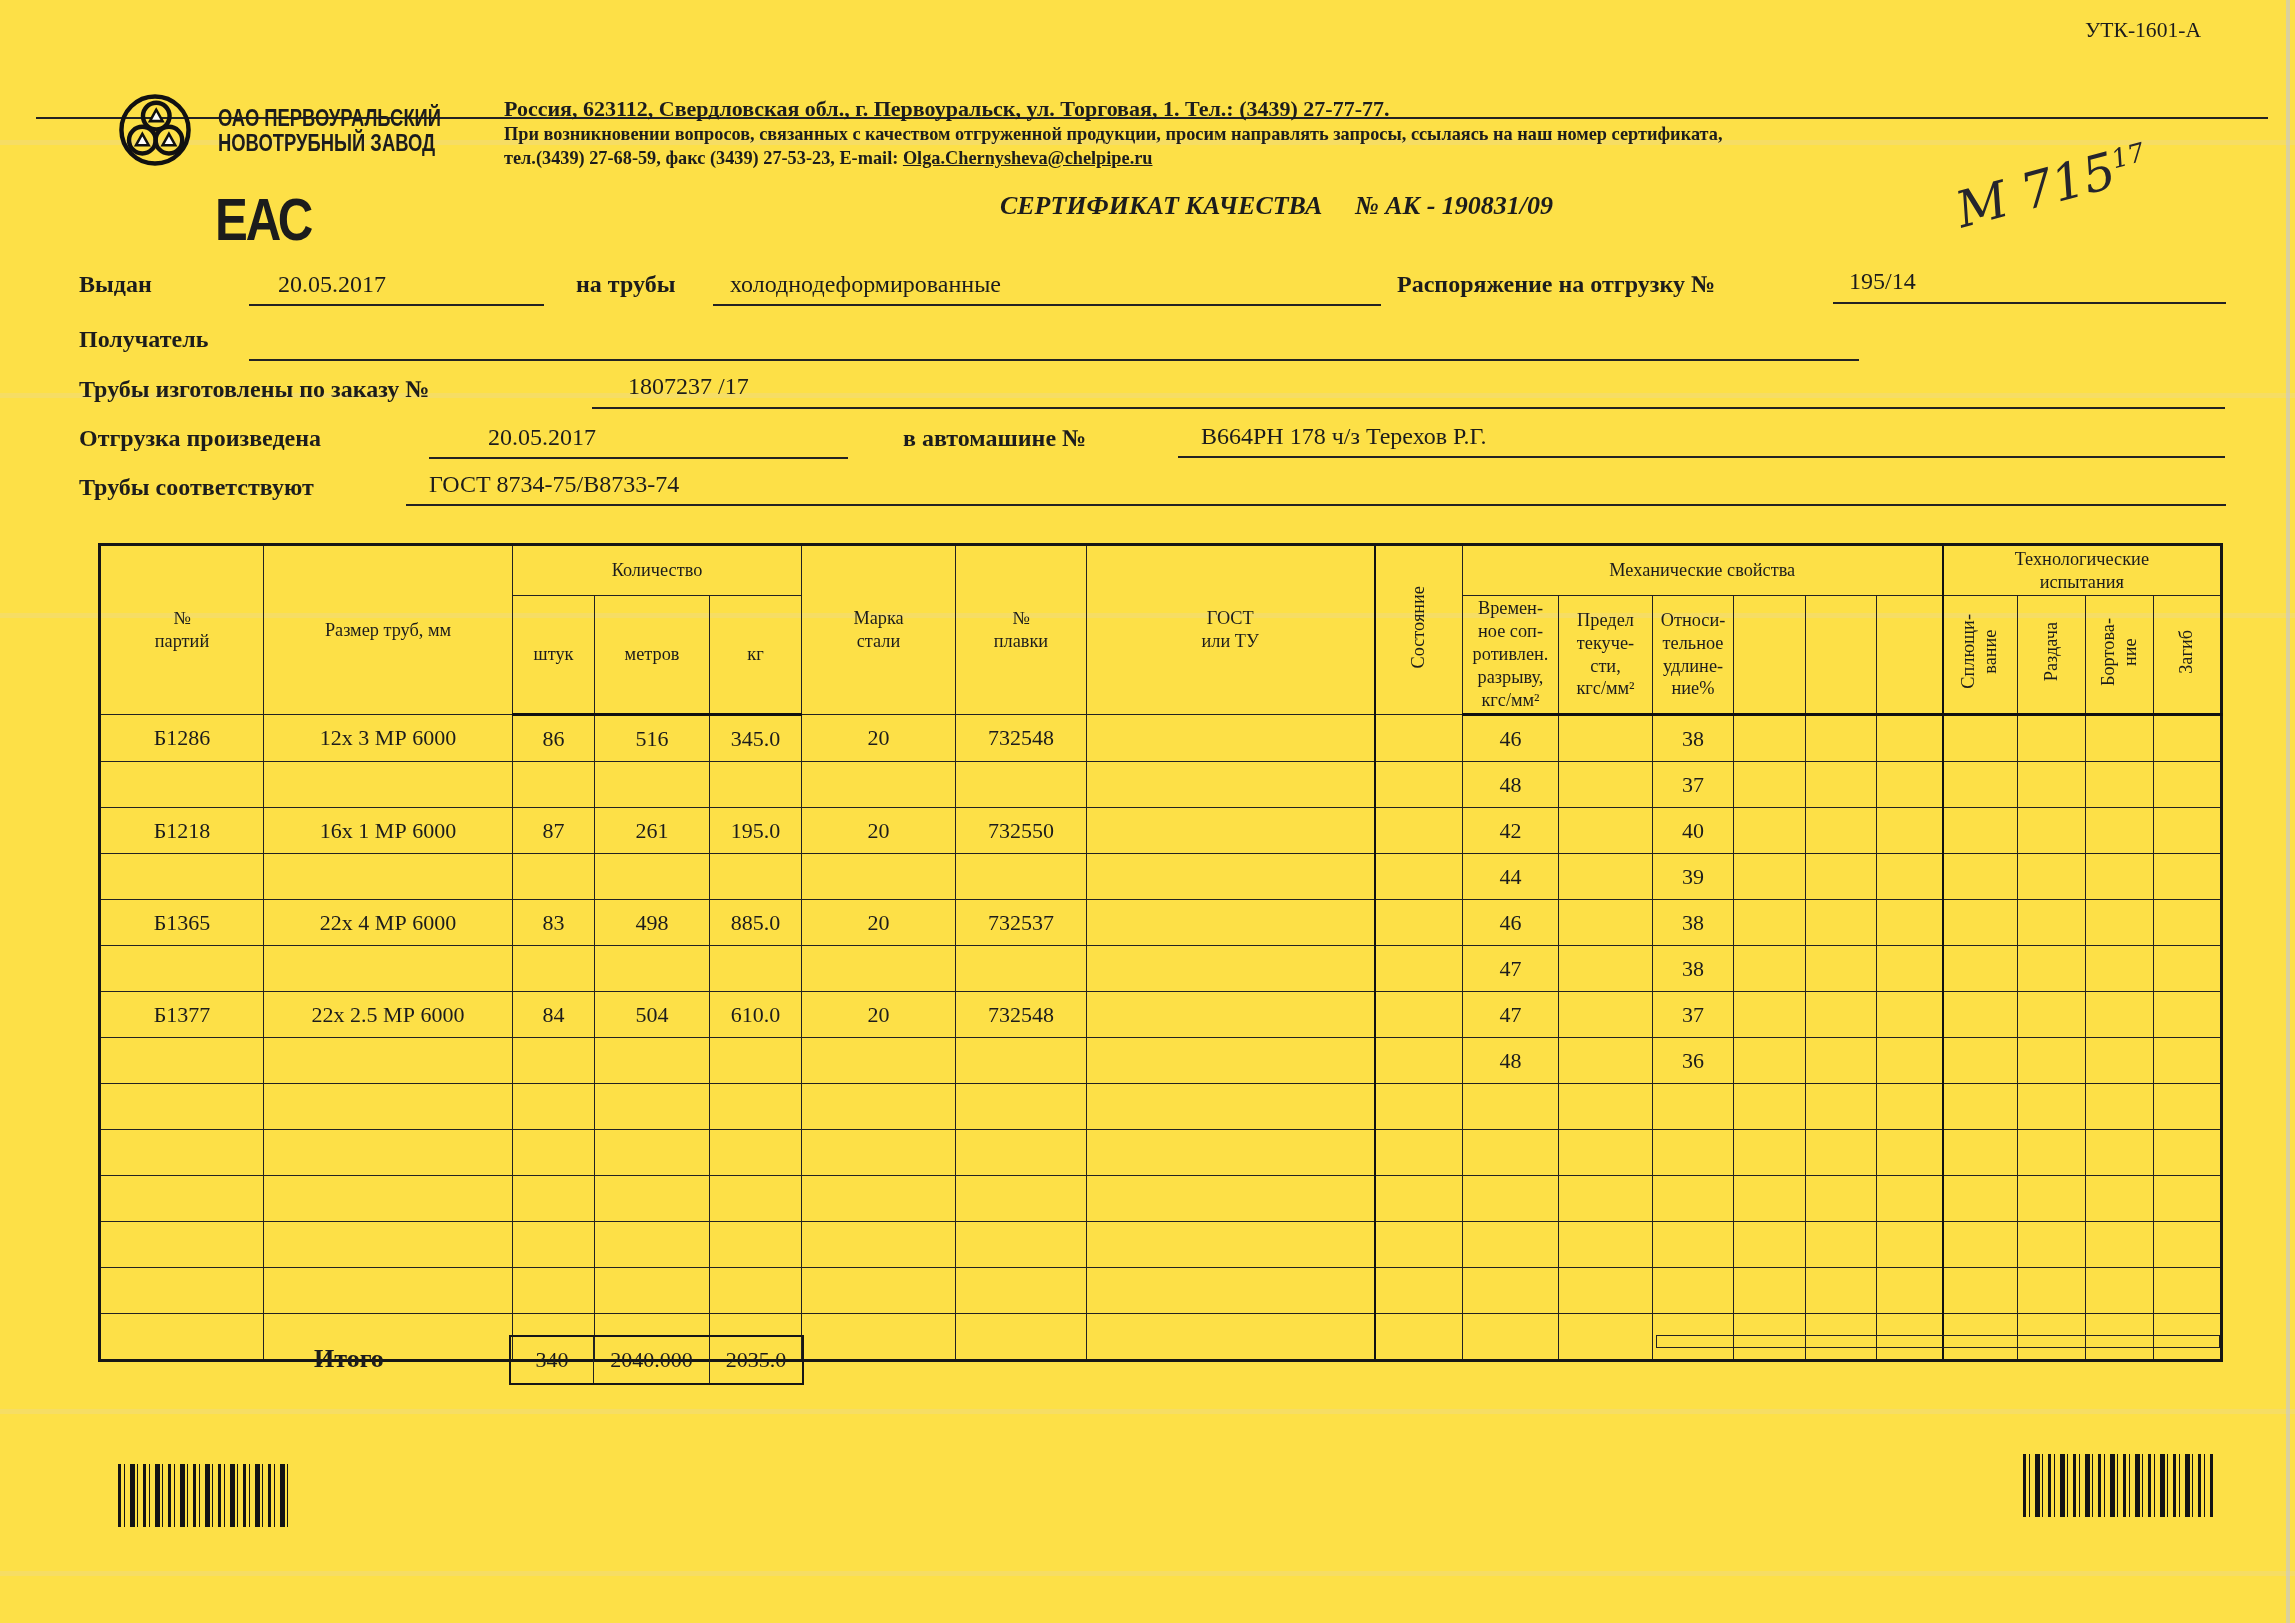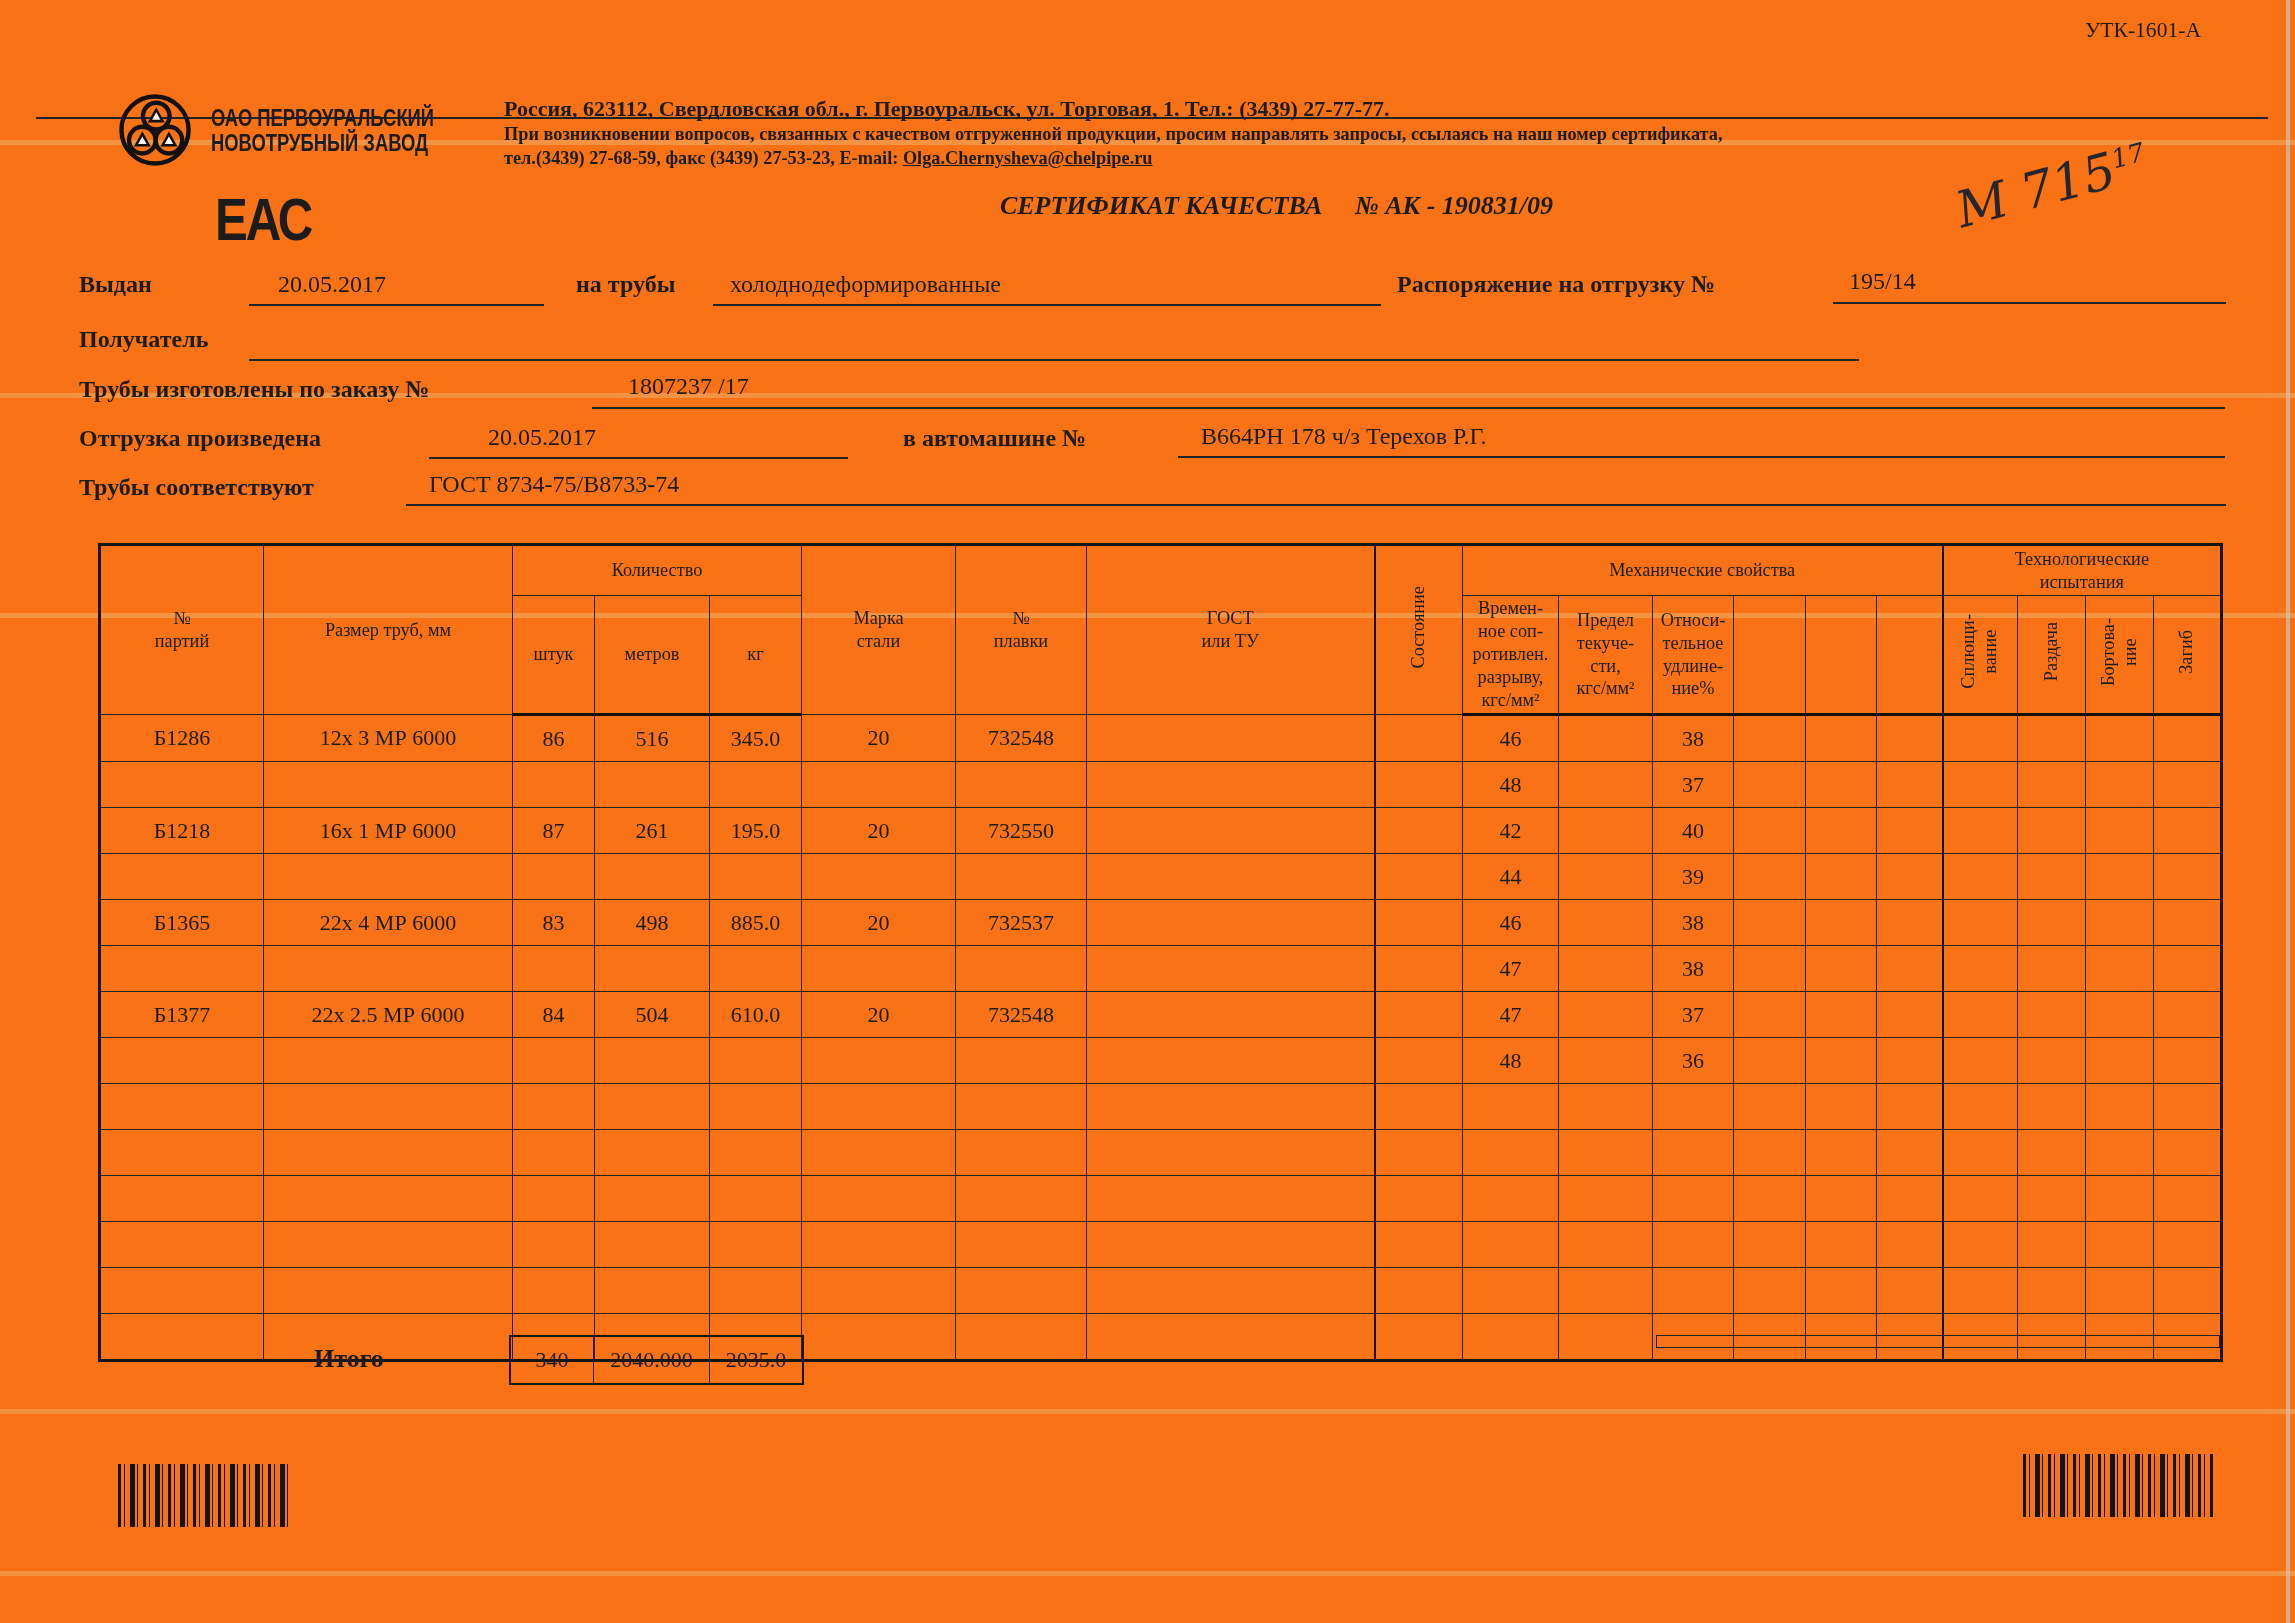--- a/index.html
+++ b/index.html
@@ -1,25 +1,25 @@
 <!DOCTYPE html>
 <html style="font-size:10.5px"><head>
 <meta charset="utf-8">
 <style>
   html,body{margin:0;padding:0;background:#777;}
-  .page{position:relative;width:2295px;height:1623px;background:#f97316;overflow:hidden;
+  .page{position:relative;width:2295px;height:1623px;background:#fde047;overflow:hidden;
         font-family:"Liberation Serif","DejaVu Serif",serif;color:#1c1c1c;}
   .abs{position:absolute;}
   .rule{position:absolute;height:2px;background:#232323;}
   .streak{position:absolute;left:0;width:100%;height:4.6px;background:rgba(235,215,160,.33);}
   .scan-edge{position:absolute;top:0;right:5.2px;width:3.9px;height:100%;background:#c9c9c9;opacity:.65;}
   .lbl{font-weight:bold;font-size:24px;white-space:nowrap;}
   .val{font-size:24px;white-space:nowrap;}
   .form-code{font-size:21.6px;}
-  .logo-wrap{display:flex;align-items:center;gap:18px;justify-content:space-between;}
+  .logo-wrap{display:flex;align-items:center;gap:25px;justify-content:space-between;}
   .logo-text{font-family:"Liberation Sans","DejaVu Sans",sans-serif;font-weight:bold;font-size:23.6px;
              line-height:1.08;transform:scaleX(.78);transform-origin:left center;white-space:pre-line;}
   .addr1{font-weight:bold;font-size:22px;white-space:nowrap;}
   .addr2{font-size:18.3px;white-space:nowrap;font-weight:bold;}
   .email{font-weight:bold;text-decoration:underline;}
   .eac{font-family:"Liberation Sans","DejaVu Sans",sans-serif;font-weight:900;font-size:60px;
        letter-spacing:-2.6px;transform:scaleX(.82);transform-origin:left center;}
   .title{font-weight:bold;font-style:italic;font-size:26px;white-space:nowrap;text-align:center;}
   .hand{font-style:italic;font-size:50px;color:#25252d;transform:rotate(-15deg);white-space:nowrap;
         font-family:"DejaVu Serif",serif;}

